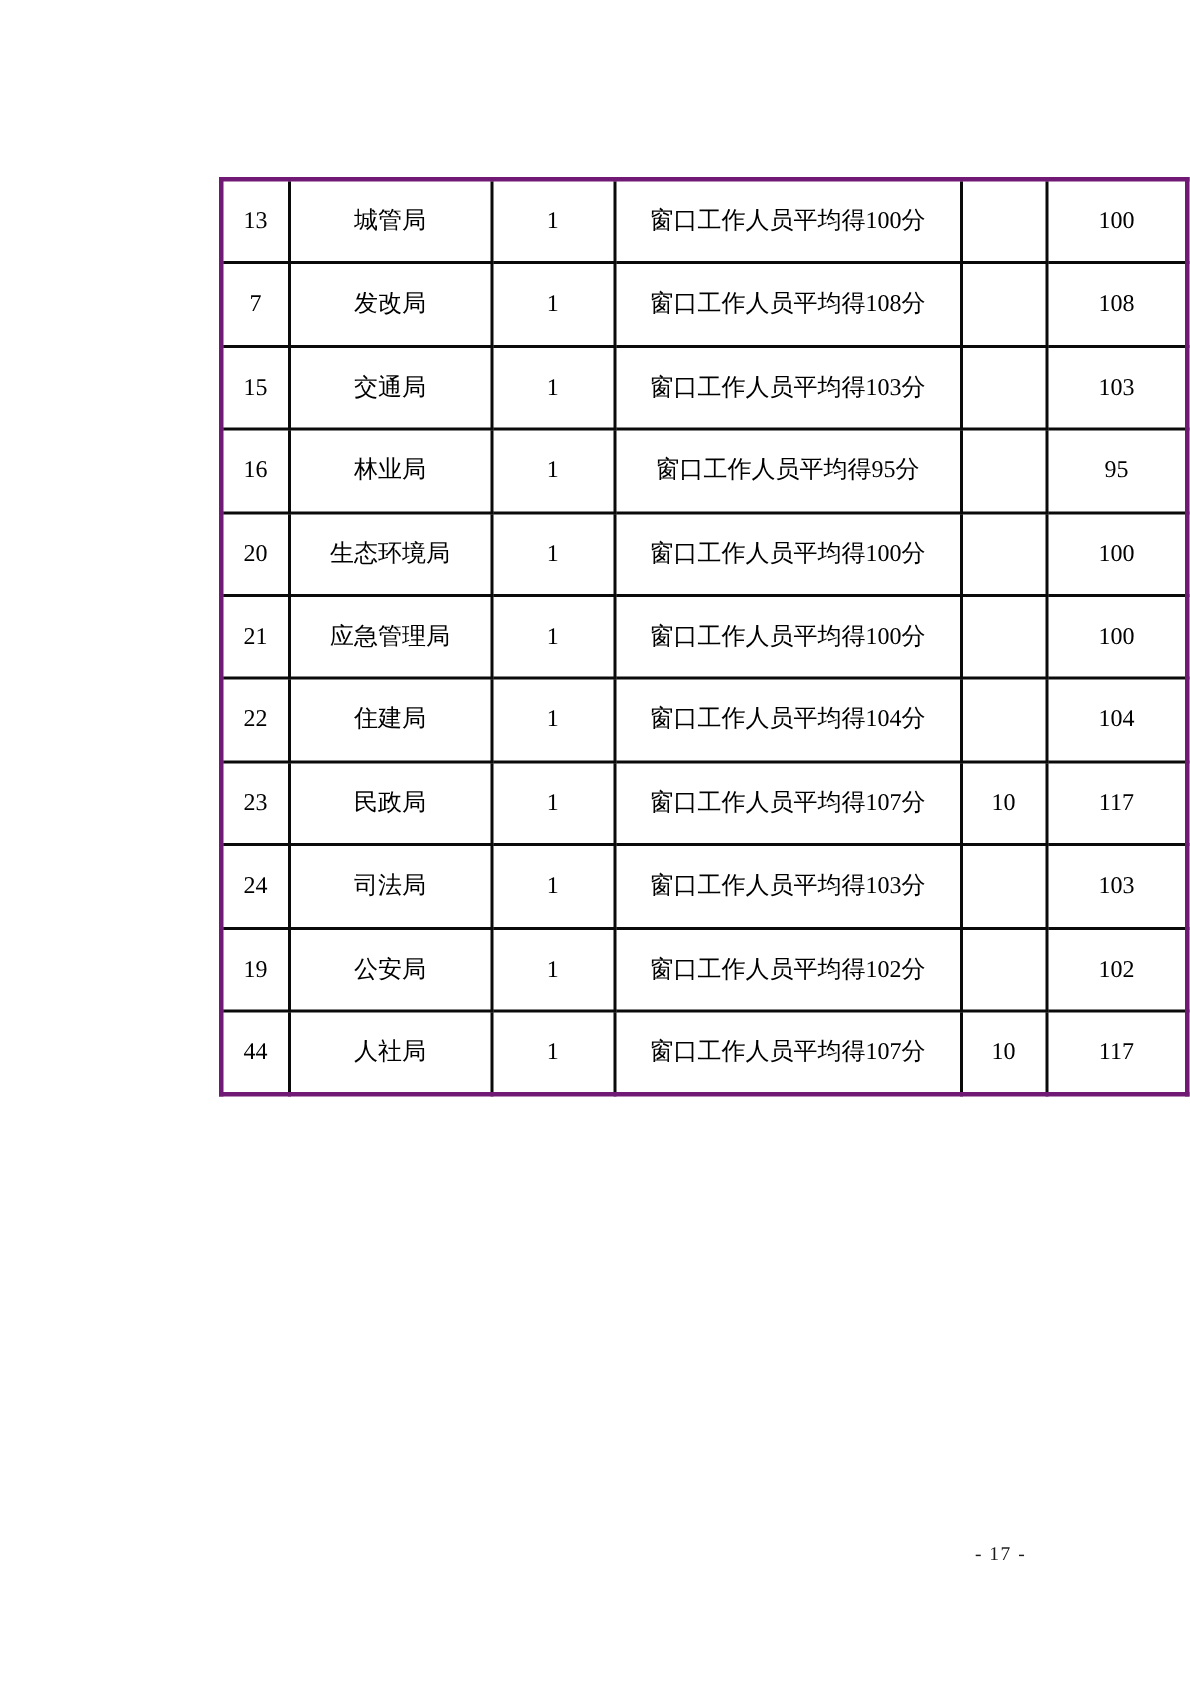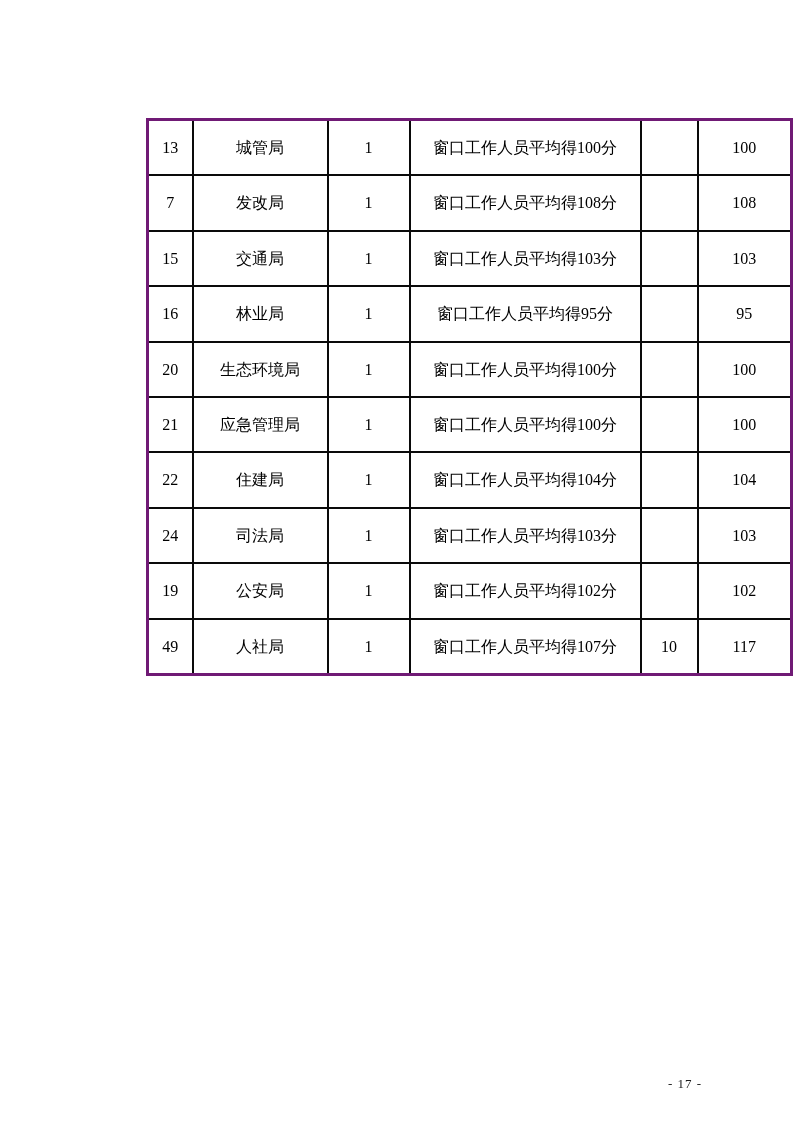--- a/index.html
+++ b/index.html
@@ -48,25 +48,24 @@
   col.c-unit   { width: 135px; }
   col.c-count  { width: 82px; }
   col.c-remark { width: 231px; }
   col.c-bonus  { width: 57px; }
   col.c-score  { width: 94px; }
   .page-number {
     position: absolute;
     left: 650px;
     top: 1028px;
     width: 70px;
-    text-align: center;
+    text-align: left;
     font-size: 13px;
     letter-spacing: 1px;
     color: #1a1a1a;
-    margin-top: 48px;
   }
 </style>
 </head>
 <body>
 
 <div class="doc-page">
 
   <table class="score-table">
     <colgroup>
       <col class="c-index">
@@ -127,37 +126,45 @@
         </tr>
         <tr>
           <td>22</td>
           <td>住建局</td>
           <td>1</td>
           <td>窗口工作人员平均得104分</td>
           <td></td>
           <td>104</td>
         </tr>
         <tr>
+          <td>23</td>
+          <td>民政局</td>
+          <td>1</td>
+          <td>窗口工作人员平均得107分</td>
+          <td>10</td>
+          <td>117</td>
+        </tr>
+        <tr>
           <td>24</td>
           <td>司法局</td>
           <td>1</td>
           <td>窗口工作人员平均得103分</td>
           <td></td>
           <td>103</td>
         </tr>
         <tr>
           <td>19</td>
           <td>公安局</td>
           <td>1</td>
           <td>窗口工作人员平均得102分</td>
           <td></td>
           <td>102</td>
         </tr>
         <tr>
-          <td>49</td>
+          <td>44</td>
           <td>人社局</td>
           <td>1</td>
           <td>窗口工作人员平均得107分</td>
           <td>10</td>
           <td>117</td>
         </tr>
       </tbody>
   </table>
 
   <div class="page-number">- 17 -</div>

